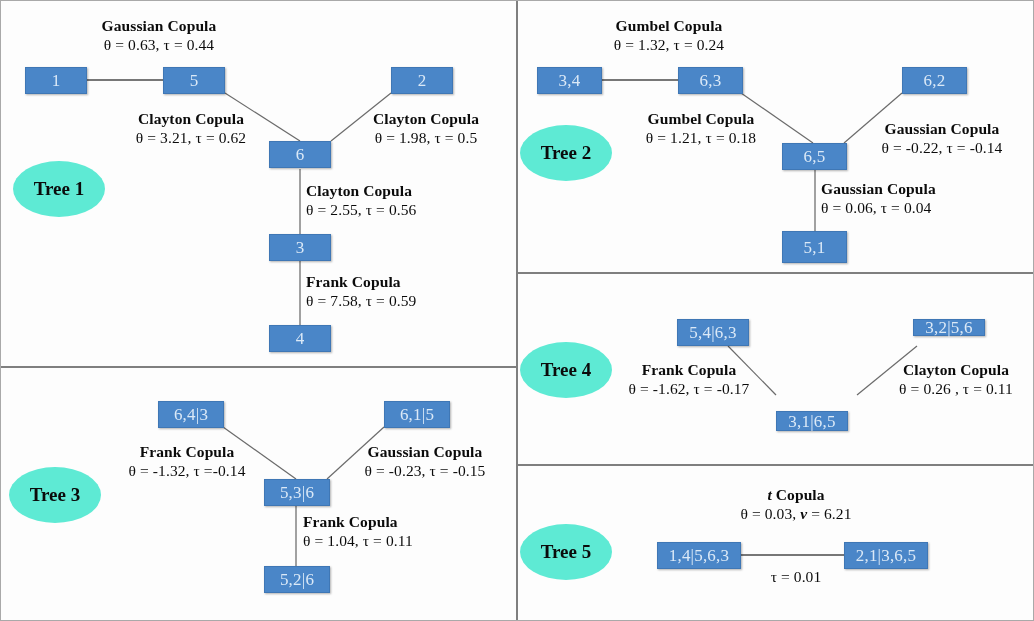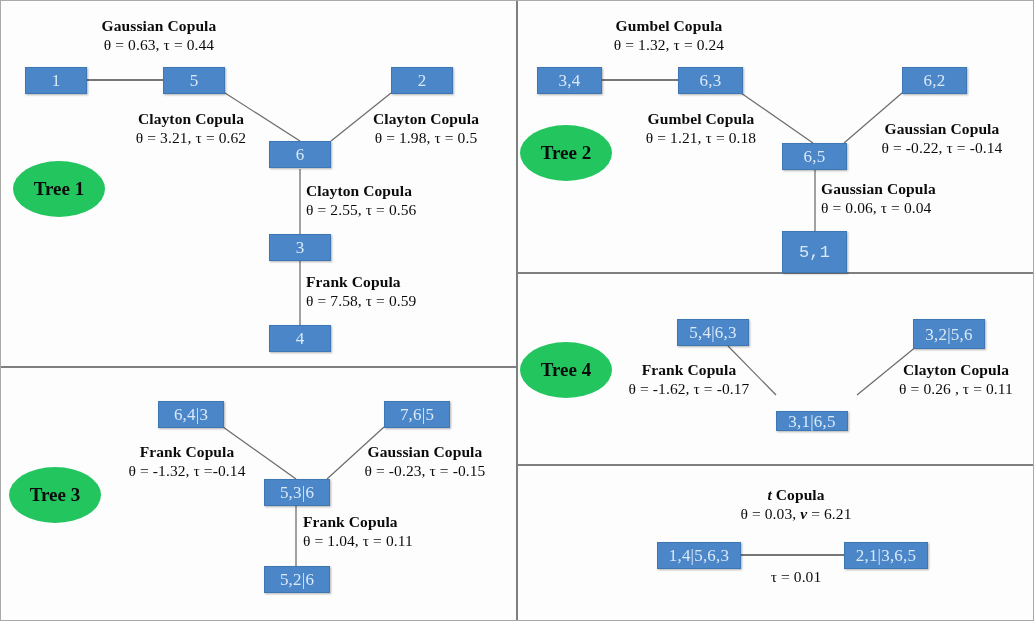--- a/index.html
+++ b/index.html
@@ -52,21 +52,21 @@
     height: 621px;
     pointer-events: none;
   }
 
   
   .tree-label {
     position: absolute;
     width: 92px;
     height: 56px;
     border-radius: 50%;
-    background: #22c55e;
+    background: #5eead4;
     display: flex;
     align-items: center;
     justify-content: center;
     font-family: "Liberation Serif", "DejaVu Serif", serif;
     font-weight: bold;
     font-size: 19px;
     color: #0b0b0b;
   }
 
   
@@ -176,21 +176,21 @@
     </div>
   <div class="node" style="left:677px; top:66px; width:65px; height:27px;">
       <span>6,3</span>
     </div>
   <div class="node" style="left:901px; top:66px; width:65px; height:27px;">
       <span>6,2</span>
     </div>
   <div class="node" style="left:781px; top:142px; width:65px; height:27px;">
       <span>6,5</span>
     </div>
-  <div class="node" style="left:781px; top:230px; width:65px; height:42px;font-family:Liberation Mono, monospace;">
+  <div class="node" style="left:781px; top:230px; width:65px; height:32px;">
       <span>5,1</span>
     </div>
 
   <div class="ann" style="left:568px; top:16px; width:200px;">
     <div class="ann-title">Gumbel Copula</div>
     <div class="ann-params">θ = 1.32, τ = 0.24</div>
   </div>
   <div class="ann" style="left:610px; top:109px; width:180px;">
     <div class="ann-title">Gumbel Copula</div>
     <div class="ann-params">θ = 1.21, τ = 0.18</div>
@@ -205,21 +205,21 @@
   </div>
 
   <div class="tree-label" style="left:8px; top:466px;">
       <span>Tree 3</span>
     </div>
 
   <div class="node" style="left:157px; top:400px; width:66px; height:27px;">
       <span>6,4|3</span>
     </div>
   <div class="node" style="left:383px; top:400px; width:66px; height:27px;">
-      <span>7,6|5</span>
+      <span>6,1|5</span>
     </div>
   <div class="node" style="left:263px; top:478px; width:66px; height:27px;">
       <span>5,3|6</span>
     </div>
   <div class="node" style="left:263px; top:565px; width:66px; height:27px;">
       <span>5,2|6</span>
     </div>
 
   <div class="ann" style="left:96px; top:442px; width:180px;">
     <div class="ann-title">Frank Copula</div>
@@ -234,36 +234,39 @@
     <div class="ann-params">θ = 1.04, τ = 0.11</div>
   </div>
 
   <div class="tree-label" style="left:519px; top:341px;">
       <span>Tree 4</span>
     </div>
 
   <div class="node" style="left:660px; top:318px; width:72px; height:27px;margin-left:16px;">
       <span>5,4|6,3</span>
     </div>
-  <div class="node" style="left:912px; top:318px; width:72px; height:30px;">
+  <div class="node" style="left:912px; top:318px; width:72px; height:17px;">
       <span>3,2|5,6</span>
     </div>
   <div class="node" style="left:775px; top:410px; width:72px; height:20px;">
       <span>3,1|6,5</span>
     </div>
 
   <div class="ann" style="left:593px; top:360px; width:190px;">
     <div class="ann-title">Frank Copula</div>
     <div class="ann-params">θ = -1.62, τ = -0.17</div>
   </div>
   <div class="ann" style="left:860px; top:360px; width:190px;">
     <div class="ann-title">Clayton Copula</div>
     <div class="ann-params">θ = 0.26 , τ = 0.11</div>
   </div>
 
+  <div class="tree-label" style="left:519px; top:523px;">
+      <span>Tree 5</span>
+    </div>
 
   <div class="node" style="left:656px; top:541px; width:84px; height:27px;">
       <span>1,4|5,6,3</span>
     </div>
   <div class="node" style="left:843px; top:541px; width:84px; height:27px;">
       <span>2,1|3,6,5</span>
     </div>
 
   <div class="ann" style="left:700px; top:485px; width:190px;">
     <div class="ann-title"><span class="t-italic">t</span><span> Copula</span></div>

